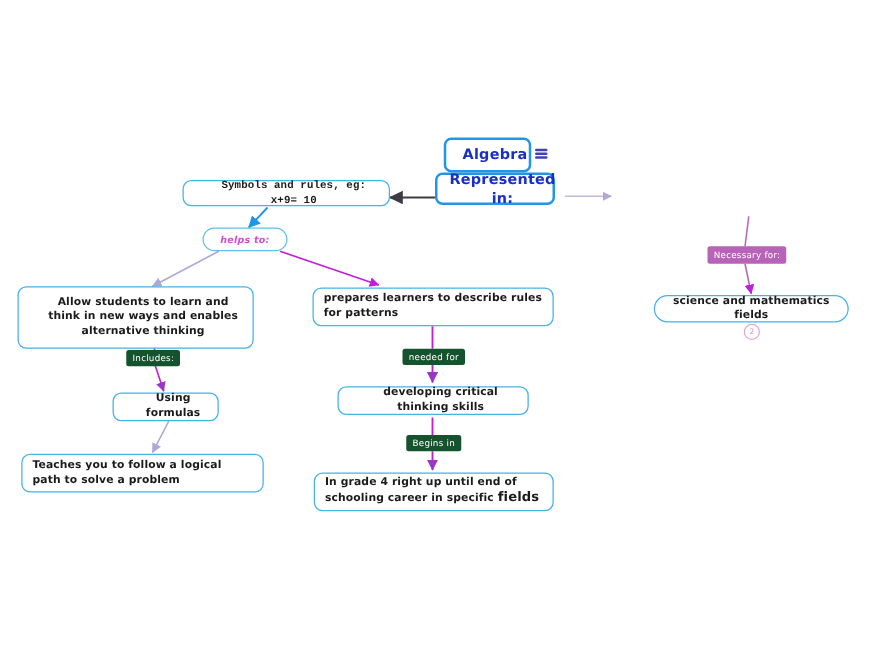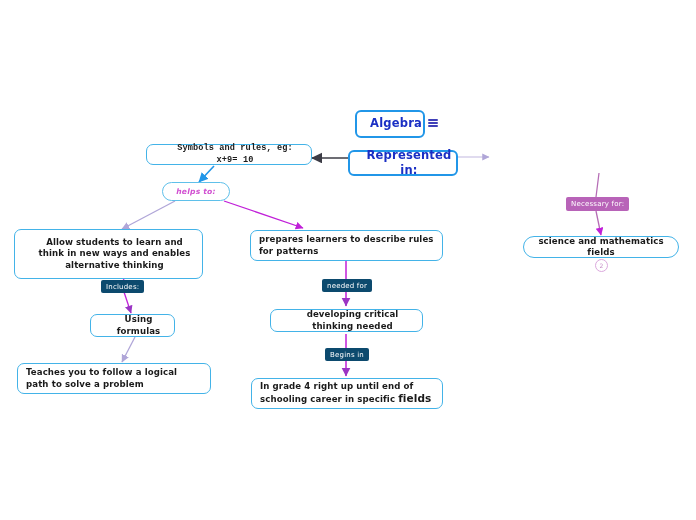--- a/index.html
+++ b/index.html
@@ -84,21 +84,21 @@
     font-size: 7px;
     font-weight: normal;
     display: flex;
     align-items: center;
     justify-content: center;
     border-radius: 2px;
     letter-spacing: 0.2px;
     white-space: nowrap;
     padding: 0 5px;
   }
-  .edge-label.bright { background: #0c4a6e; }
+  .edge-label.bright { background: #14532d; }
   .edge-label.muted  { background: #b863b8; }
 
   
   .menu-icon {
     position: absolute;
     display: flex;
     flex-direction: column;
     justify-content: space-between;
     width: 10px;
     height: 8px;
@@ -184,21 +184,21 @@
   <div class="node primary center" style="left:355px; top:110px; width:70px; height:28px;">
     <span>Algebra</span>
   </div>
 
   <div class="menu-icon" style="left:428px; top:119px;">
     <span></span>
     <span></span>
     <span></span>
   </div>
 
-  <div class="node primary center" style="left:348px; top:150px; width:110px; height:26px;">
+  <div class="node primary center" style="left:348px; top:138px; width:96px; height:26px;">
     <span>Represented in:</span>
   </div>
 
   <div class="node center" style="left:146px; top:144px; width:166px; height:21px;font-family:Liberation Mono, monospace;">
     <span>Symbols and rules,  eg: x+9= 10</span>
   </div>
 
 
   <div class="tag-pill" style="left:162px; top:182px; width:68px; height:19px;">
     <span>helps to:</span>
@@ -234,21 +234,21 @@
 
   <div class="node left" style="left:250px; top:230px; width:193px; height:31px;">
     <span>prepares learners to describe rules for patterns</span>
   </div>
 
   <div class="edge-label bright" style="left:322px; top:279px; height:13px;">
     <span>needed for</span>
   </div>
 
   <div class="node center" style="left:270px; top:309px; width:153px; height:23px;">
-    <span>developing critical thinking needed</span>
+    <span>developing critical thinking skills</span>
   </div>
 
   <div class="edge-label bright" style="left:325px; top:348px; height:13px;">
     <span>Begins in</span>
   </div>
 
   <div class="node left" style="left:251px; top:378px; width:192px; height:31px;">
     <span><span>In grade 4 right up until end of schooling career in specific </span><span class="big-word">fields</span></span>
   </div>
 

